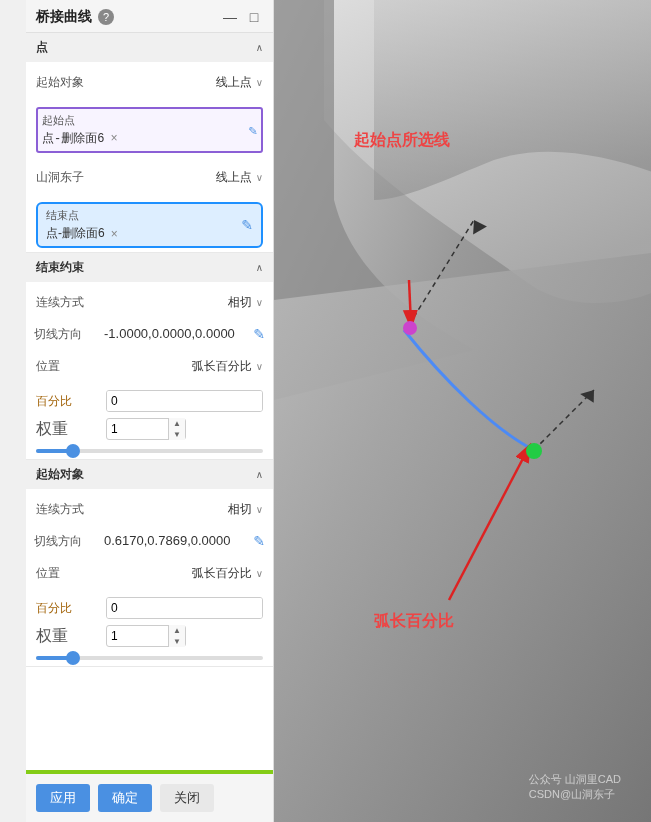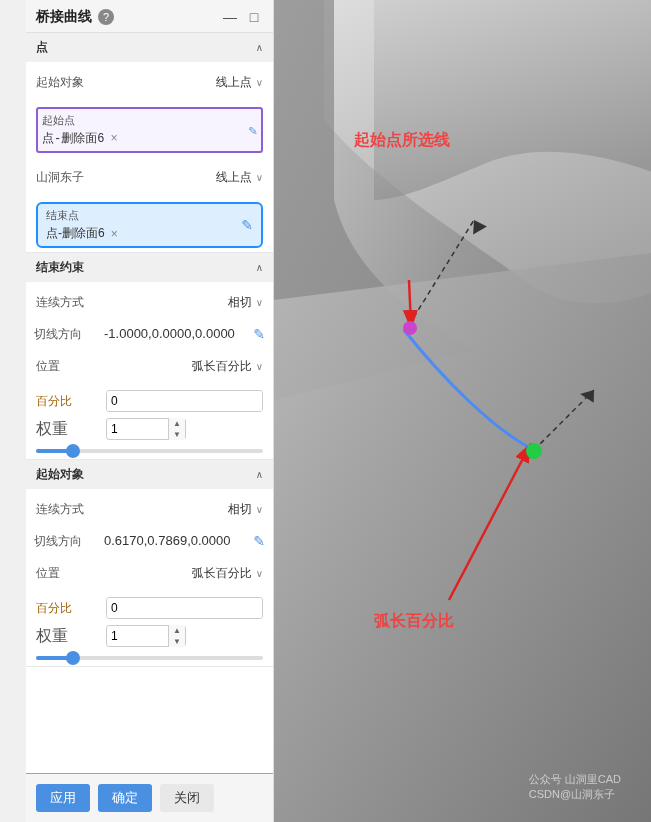--- a/index.html
+++ b/index.html
@@ -321,21 +321,21 @@
       color: #333;
       font-size: 13px;
     }
 
     
     .bottom-buttons {
       padding: 10px;
       display: flex;
       gap: 8px;
       background: #f5f5f5;
-      border-top: 1px solid #84cc16;
+      border-top: 4px solid #84cc16;
       margin-top: auto;
     }
 
     .btn {
       padding: 5px 14px;
       border: none;
       border-radius: 3px;
       font-size: 13px;
       cursor: pointer;
       font-family: inherit;

